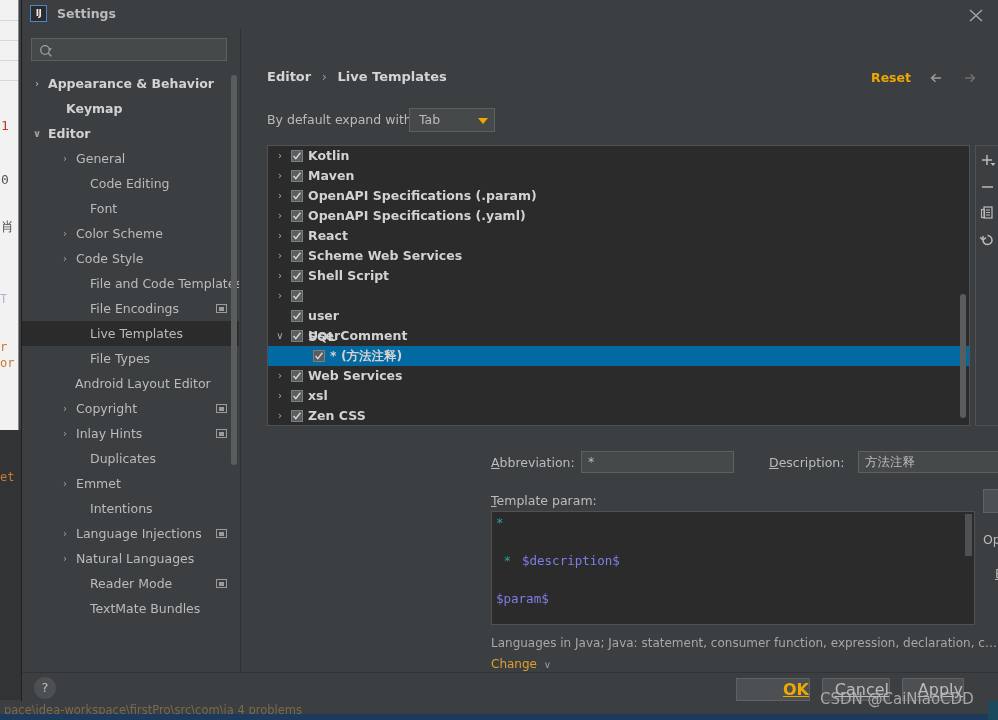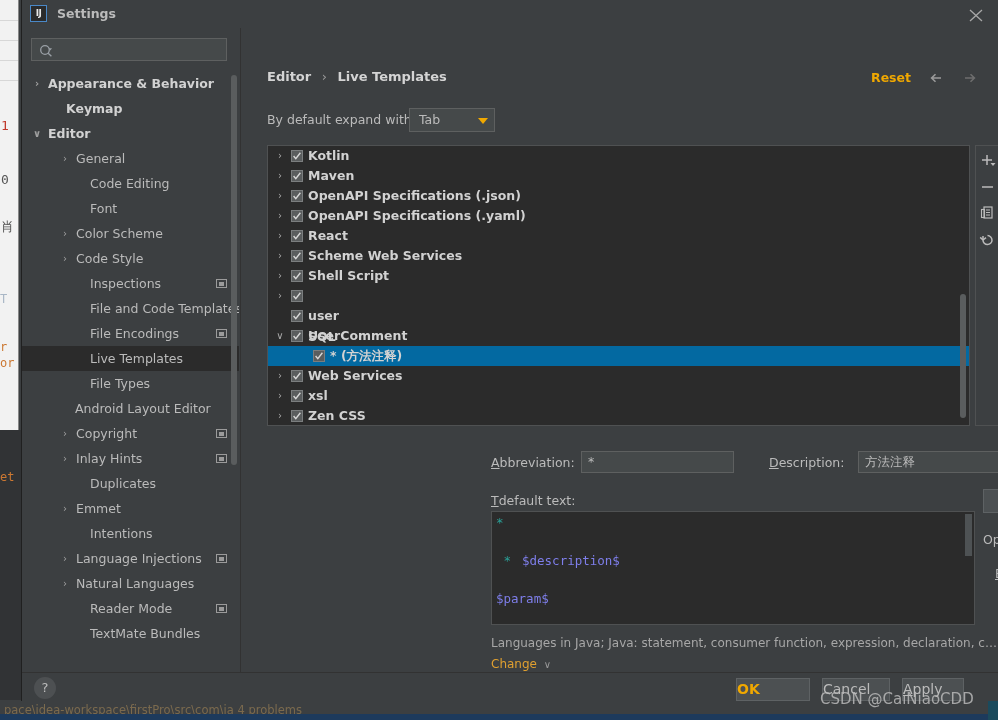--- a/index.html
+++ b/index.html
@@ -425,24 +425,25 @@
     cursor: pointer;
     white-space: nowrap;
   }
 
   .btn {
     position: absolute;
     background: #4c5052;
     border: 1px solid #5e6264;
     box-sizing: border-box;
     color: #bbbbbb;
-    font-size: 14px;
-    text-align: left;
+    font-size: 16px;
+    text-align: right;
     cursor: pointer;
     white-space: nowrap;
+    text-decoration: underline;
   }
   #edit-vars-btn {
     left: 742px; top: 461px;
     width: 227px; height: 24px;
     line-height: 22px;
   }
 
   
   .optgroup-title {
     position: absolute;
@@ -586,26 +587,20 @@
             </div>
             <div class="titem">
               <span class="arrow" style="left: 36px;">›</span>
               <span class="lbl" style="left: 54px;">Color Scheme</span>
             </div>
             <div class="titem">
               <span class="arrow" style="left: 36px;">›</span>
               <span class="lbl" style="left: 54px;">Code Style</span>
             </div>
             <div class="titem">
-              <span class="lbl" style="left: 68px;">Inspections</span>
-              <span class="modbox">
-                <i></i>
-              </span>
-            </div>
-            <div class="titem">
               <span class="lbl" style="left: 68px;">File and Code Templates</span>
             </div>
             <div class="titem">
               <span class="lbl" style="left: 68px;">File Encodings</span>
               <span class="modbox">
                 <i></i>
               </span>
             </div>
             <div class="titem selected">
               <span class="lbl" style="left: 68px;">Live Templates</span>
@@ -715,21 +710,21 @@
                 </span>
                 <span class="tlbl" style="left: 40px;">Maven</span>
               </div>
               <div class="trow">
                 <span class="tarrow" style="left: 5px;">›</span>
                 <span class="cbox" style="left: 23px;">
                   <svg width="10" height="10" viewBox="0 0 10 10">
                     <path d="M1.6 5 L3.8 7.6 L8.4 1.8" stroke="#d8d8d8" stroke-width="1.4" fill="none"></path>
                   </svg>
                 </span>
-                <span class="tlbl" style="left: 40px;">OpenAPI Specifications (.json)</span>
+                <span class="tlbl" style="left: 40px;">OpenAPI Specifications (.param)</span>
               </div>
               <div class="trow">
                 <span class="tarrow" style="left: 5px;">›</span>
                 <span class="cbox" style="left: 23px;">
                   <svg width="10" height="10" viewBox="0 0 10 10">
                     <path d="M1.6 5 L3.8 7.6 L8.4 1.8" stroke="#d8d8d8" stroke-width="1.4" fill="none"></path>
                   </svg>
                 </span>
                 <span class="tlbl" style="left: 40px;">OpenAPI Specifications (.yaml)</span>
               </div>
@@ -856,21 +851,21 @@
           <span class="mnem">A</span><span>bbreviation:</span>
         </div>
         <div class="txtfield" style="left:340px;top:423px;width:153px;height:22px;">*</div>
 
         <div class="fld-label" style="left:528px;top:427px;">
           <span class="mnem">D</span><span>escription:</span>
         </div>
         <div class="txtfield" style="left:617px;top:423px;width:352px;height:22px;">方法注释</div>
 
         <div class="fld-label" style="left:250px;top:465px;">
-          <span class="mnem">T</span><span>default text:</span>
+          <span class="mnem">T</span><span>emplate param:</span>
         </div>
         <div class="codearea">
           <div id="code-lines">
               <div class="codeline" style="top: 3px; color: rgb(42, 161, 152); left: 4px;">*</div>
               <div class="codeline" style="top: 41px; color: rgb(42, 161, 152); left: 4px;"> * </div>
               <div class="codeline" style="top: 41px; color: rgb(126, 126, 234); left: 30px;">$description$</div>
               <div class="codeline" style="top: 79px; color: rgb(126, 126, 234); left: 4px;">$param$</div>
             </div>
           <div class="code-scroll"></div>
         </div>

